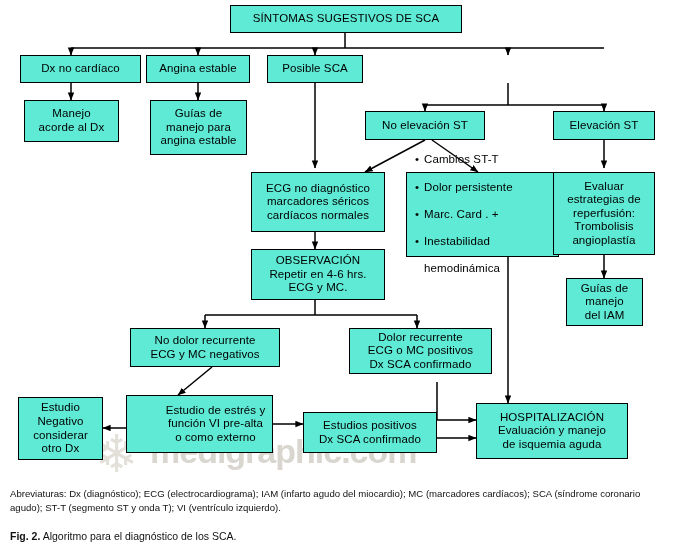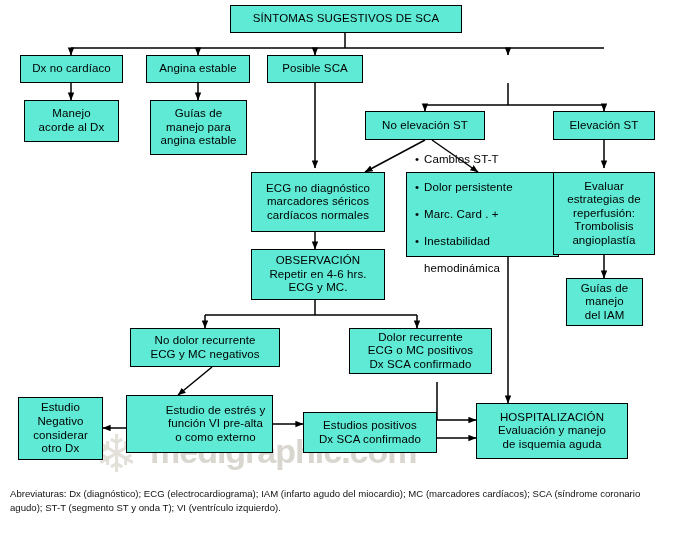--- a/index.html
+++ b/index.html
@@ -100,21 +100,21 @@
     </g>
   </svg>
 
   <div class="watermark wm-mark">❄</div>
   <div class="watermark wm-text">medigraphic.com</div>
 
   <div class="node" style="left:230px;top:5px;width:232px;height:28px;">
     <span class="txt">SÍNTOMAS SUGESTIVOS DE SCA</span>
   </div>
 
-  <div class="node" style="left:20px;top:55px;width:103px;height:28px;">
+  <div class="node" style="left:20px;top:55px;width:121px;height:28px;">
     <span class="txt">Dx no cardíaco</span>
   </div>
   <div class="node" style="left:146px;top:55px;width:104px;height:28px;">
     <span class="txt">Angina estable</span>
   </div>
   <div class="node" style="left:267px;top:55px;width:96px;height:28px;">
     <span class="txt">Posible SCA</span>
   </div>
 
   <div class="node" style="left:24px;top:100px;width:95px;height:42px;">
@@ -196,13 +196,16 @@
   <div class="node" style="left:476px;top:403px;width:152px;height:56px;">
     <span class="txt">HOSPITALIZACIÓN
 Evaluación y manejo
 de isquemia aguda</span>
   </div>
 
 </div>
 
 <div id="footer">
   <div class="abbr">Abreviaturas: Dx (diagnóstico); ECG (electrocardiograma); IAM (infarto agudo del miocardio); MC (marcadores cardíacos); SCA (síndrome coronario agudo); ST-T (segmento ST y onda T); VI (ventrículo izquierdo).</div>
+  <div class="figcap">
+    <b>Fig. 2.</b><span> Algoritmo para el diagnóstico de los SCA.</span>
+  </div>
 </div>
 
 </body></html>

